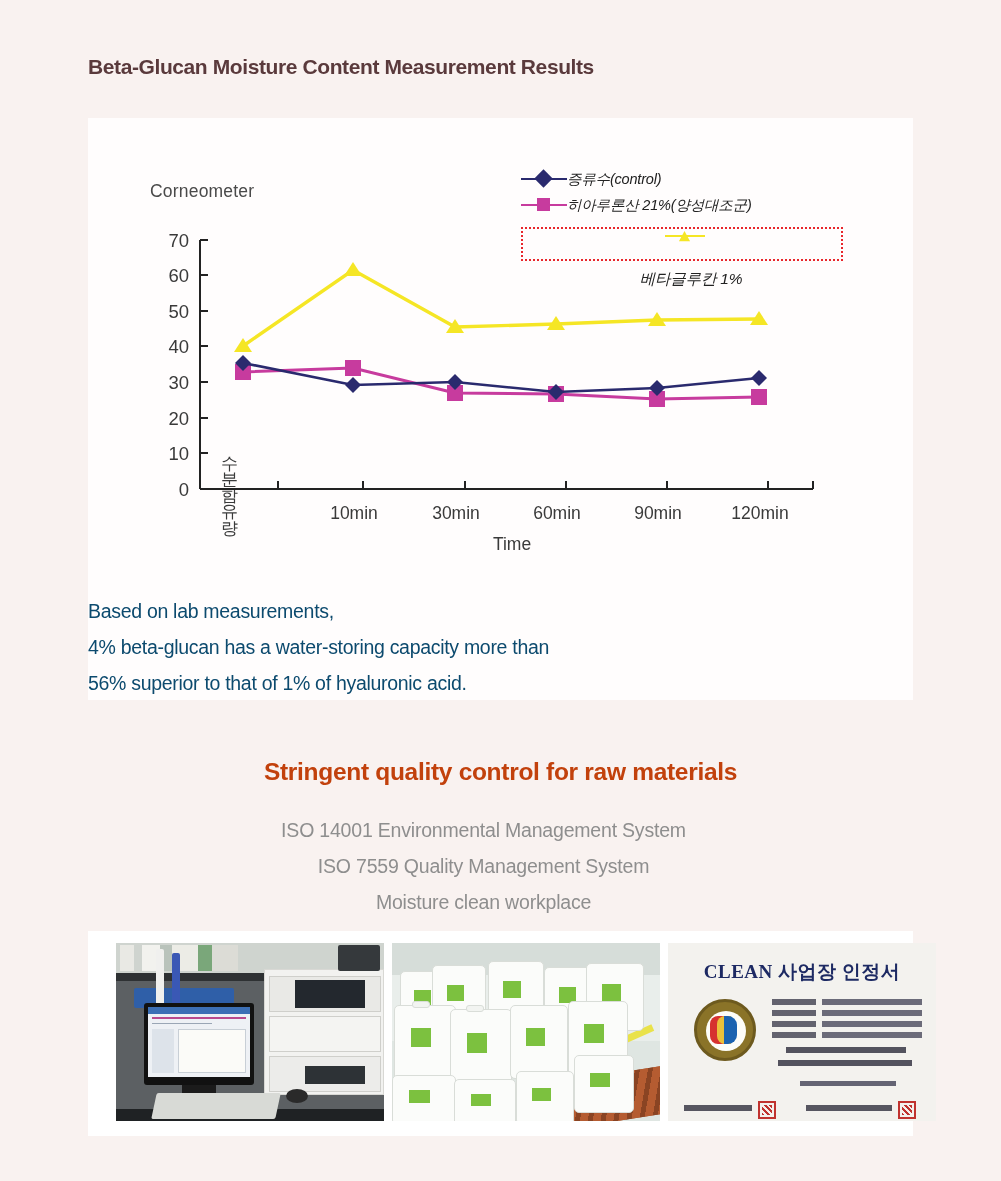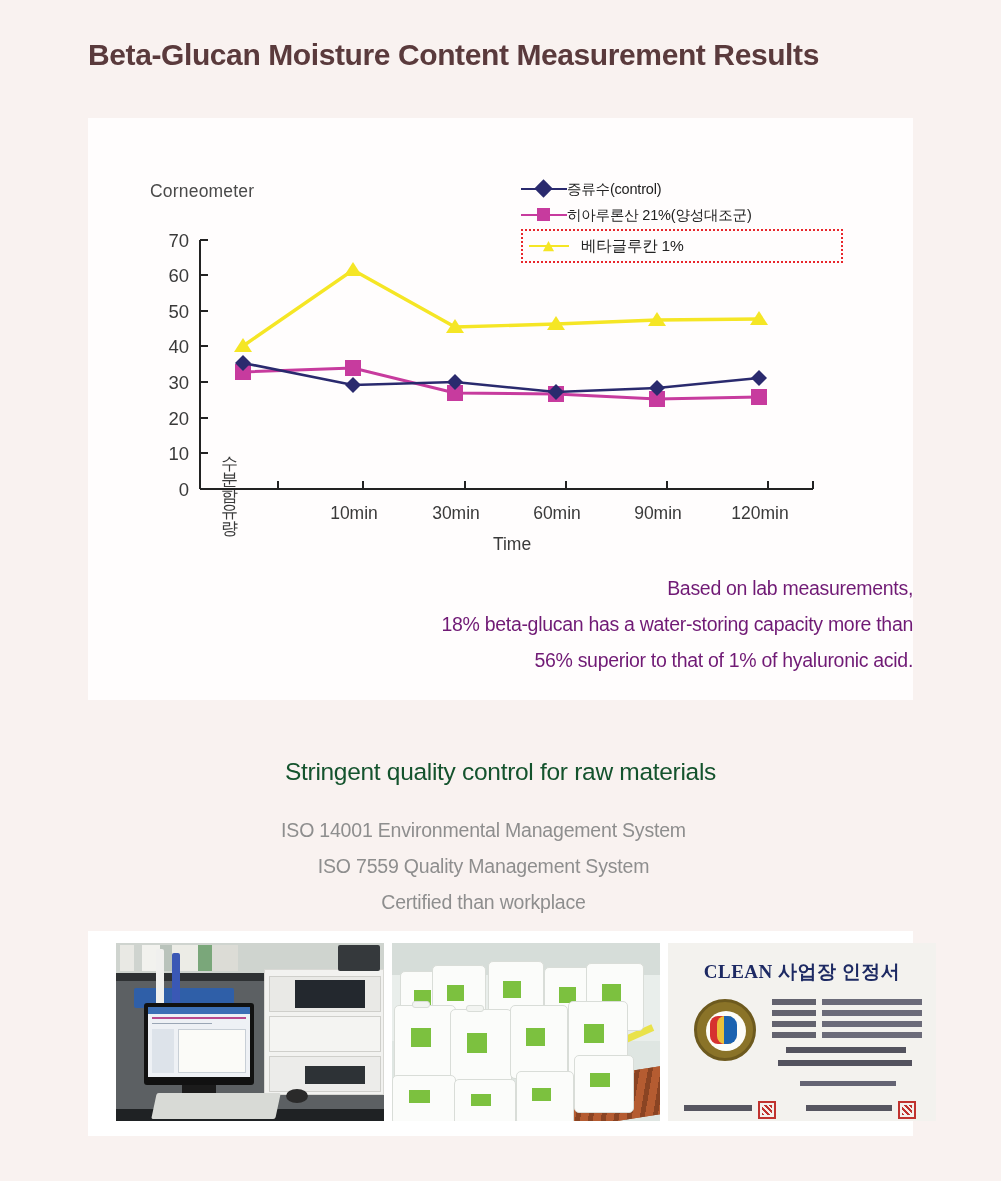--- a/index.html
+++ b/index.html
@@ -6,45 +6,45 @@
   html, body {
     width: 1001px; height: 1181px;
     background: #f9f2f0;
     font-family: "Liberation Sans", sans-serif;
     overflow: hidden;
   }
   .page { position: relative; width: 1001px; height: 1181px; }
 
   
   .main-title {
-    position: absolute; left: 88px; top: 38px;
-    font-size: 30px; font-weight: 700; letter-spacing: -0.4px;
+    position: absolute; left: 88px; top: 55px;
+    font-size: 21px; font-weight: 700; letter-spacing: -0.4px;
     color: #5a3a3c; white-space: nowrap;
   }
 
   
   .chart-card {
     position: absolute; left: 88px; top: 118px;
     width: 825px; height: 582px;
     background: #fffdfd;
   }
 
   
   .chart-wrap { position: absolute; left: 0; top: 0; width: 825px; height: 460px; }
   .corneometer-label {
     position: absolute; left: 62px; top: 63px;
     font-size: 17.5px; color: #4a4a4a; letter-spacing: 0.2px;
   }
 
   
-  .legend { position: absolute; left: 433px; top: 58px; width: 340px; }
+  .legend { position: absolute; left: 433px; top: 48px; width: 340px; font-style: italic; }
   .legend-row { position: relative; height: 26px; display: flex; align-items: center; }
   .legend-row.boxed {
     border: 2.5px dotted #e8262b; height: 34px;
-    padding-left: 6px; margin-top: 1px; width: 322px;
+    padding-left: 6px; margin-top: 9px; width: 322px; flex-direction: column;
   }
   .lg-mark { position: relative; width: 46px; height: 14px; flex: 0 0 46px; }
   .lg-line { position: absolute; top: 6px; left: 0; width: 46px; height: 2.4px; }
   .lg-sym { position: absolute; left: 16px; top: 0px; width: 13px; height: 13px; }
   .sym-diamond { transform: rotate(45deg); }
   .lg-text { font-size: 14.5px; color: #222; letter-spacing: -0.2px; white-space: nowrap; }
   .legend-row.boxed .lg-text { font-size: 15.5px; padding-left: 12px; }
   .legend-row.boxed .lg-mark { flex: 0 0 40px; width: 40px; }
   .legend-row.boxed .lg-line { width: 40px; height: 2px; }
 
@@ -56,30 +56,30 @@
   .xtick { font-size: 17.5px; fill: #3a3a3a; text-anchor: middle; font-family: "Liberation Sans", sans-serif; }
   .axtitle { font-size: 17.5px; fill: #3a3a3a; text-anchor: middle; font-family: "Liberation Sans", sans-serif; }
   .ylabel-kr {
     position: absolute; left: 130px; top: 338px;
     font-size: 17px; color: #3a3a3a; line-height: 0.95;
     width: 22px; text-align: center; letter-spacing: -1px;
   }
 
   
   .caption {
-    position: absolute; left: 0; top: 452px; width: 825px;
-    text-align: right; color: #701a75; font-size: 19.5px; line-height: 36px;
+    position: absolute; left: 0; top: 475px; width: 825px;
+    text-align: left; color: #0c4a6e; font-size: 19.5px; line-height: 36px;
     letter-spacing: -0.3px;
   }
 
   
   .sec2-title {
     position: absolute; left: 0; top: 758px; width: 1001px;
-    text-align: center; font-size: 24.5px; font-weight: 400;
-    color: #14532d; letter-spacing: -0.3px;
+    text-align: center; font-size: 24.5px; font-weight: 700;
+    color: #c2410c; letter-spacing: -0.3px;
   }
   .sec2-lines {
     position: absolute; left: 0; top: 812px; width: 967px;
     text-align: center; color: #8e8e8e; font-size: 19.5px; line-height: 36px;
     letter-spacing: -0.2px;
   }
 
   
   .photo-card {
     position: absolute; left: 88px; top: 931px;
@@ -272,30 +272,30 @@
           <polygon points="367,256 375,264 367,272 359,264"></polygon>
           <polygon points="468,266 476,274 468,282 460,274"></polygon>
           <polygon points="569,262 577,270 569,278 561,270"></polygon>
           <polygon points="671,252 679,260 671,268 663,260"></polygon>
         </g>
       </svg>
     </div>
 
     <div class="caption">
       <div>Based on lab measurements,</div>
-      <div>18% beta-glucan has a water-storing capacity more than</div>
+      <div>4% beta-glucan has a water-storing capacity more than</div>
       <div>56% superior to that of 1% of hyaluronic acid.</div>
     </div>
   </div>
 
   <div class="sec2-title">Stringent quality control for raw materials</div>
   <div class="sec2-lines">
     <div>ISO 14001 Environmental Management System</div>
     <div>ISO 7559 Quality Management System</div>
-    <div>Certified than workplace</div>
+    <div>Moisture clean workplace</div>
   </div>
 
   <div class="photo-card">
     <div class="photos">
 
       <div class="photo p1">
         <div class="shelf"></div>
           <div class="shelfitems"></div>
           <div class="shelfbar"></div>
         <div class="blue"></div>

